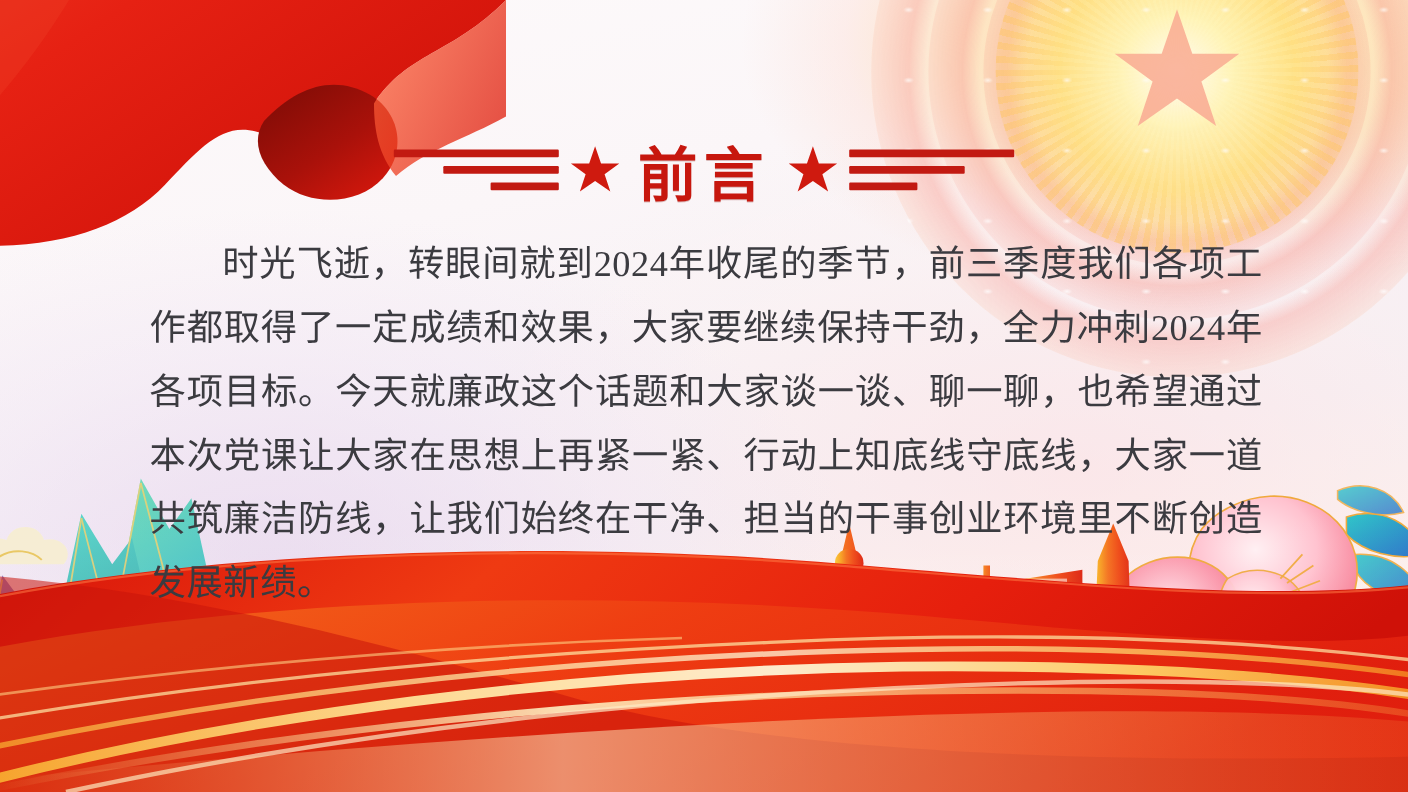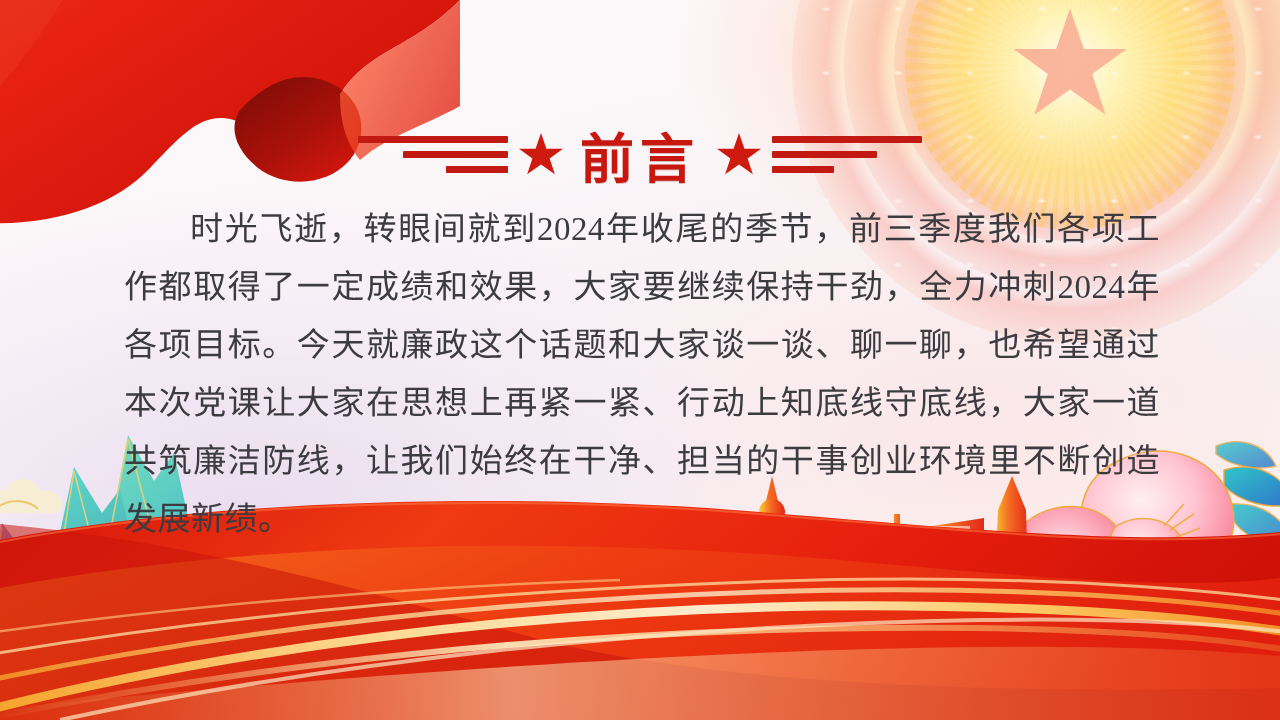--- a/index.html
+++ b/index.html
@@ -74,21 +74,21 @@
 
   
   .body-copy{
     position:absolute;left:124px;top:200px;width:1036px;
     font-family:"Liberation Serif","DejaVu Serif",serif;
     font-size:33px;line-height:58px;color:#3b3b40;
     text-align:justify;text-justify:inter-character;
     text-indent:66px;
     letter-spacing:.5px;
   }
-  .body-copy p{margin:0;}
+  .body-copy p{margin:12px;}
 </style>
 </head>
 <body>
 
 <div id="slide">
 
   <div class="emblem-wrap">
     <div class="emblem-ring ring1"></div>
     <div class="emblem-ring ring2"></div>
     <div class="emblem-ring ring3"></div>

